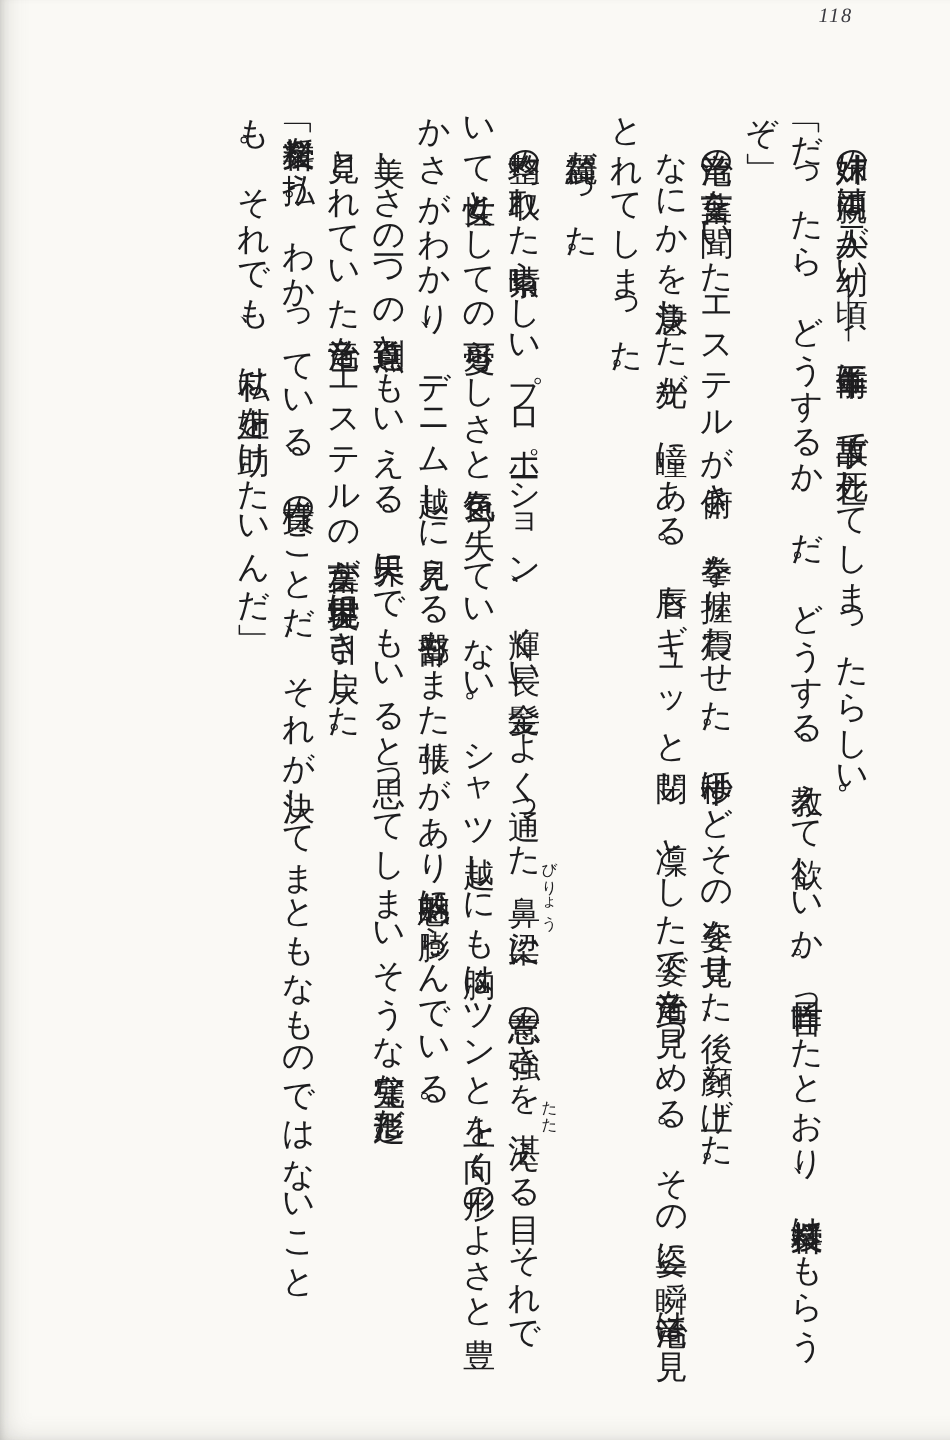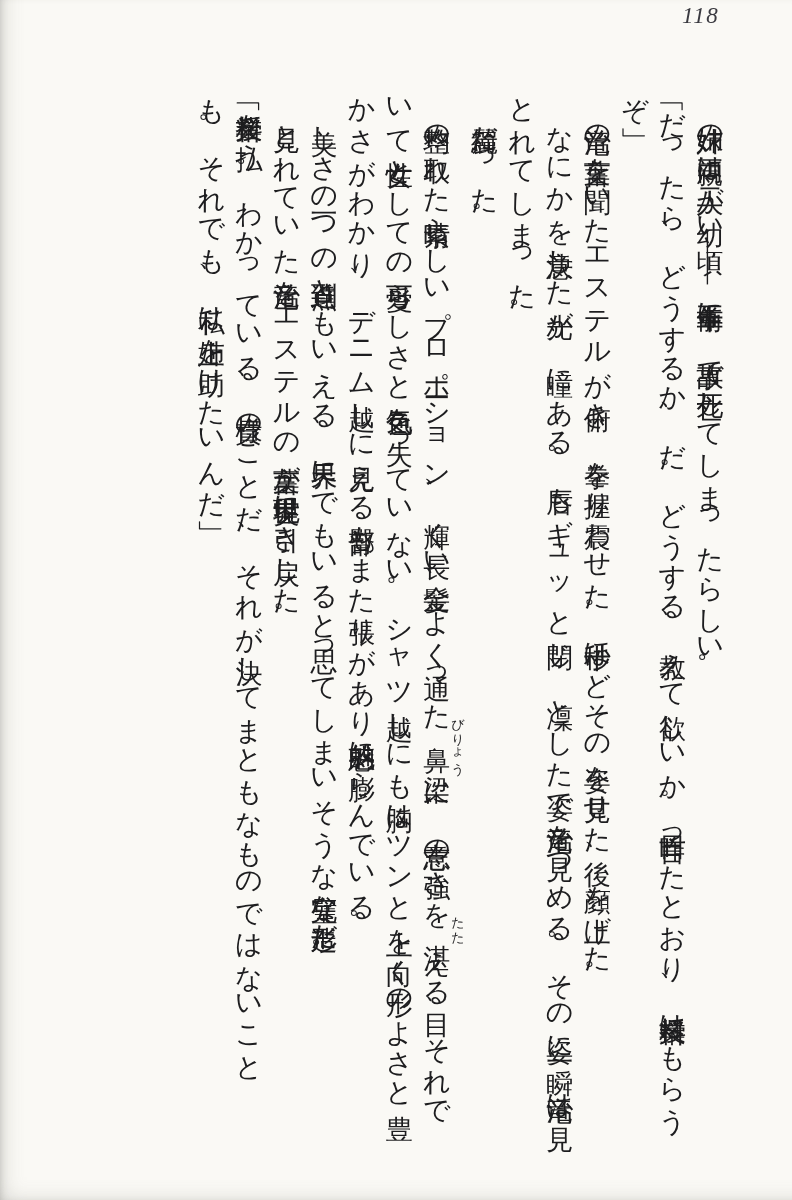--- a/index.html
+++ b/index.html
@@ -20,21 +20,21 @@
     overflow: hidden;
     font-family: "Liberation Serif", serif;
     
     box-shadow: inset 16px -12px 26px -20px rgba(110,110,104,0.45),
                 inset 4px 0 8px -5px rgba(100,100,95,0.30);
   }
   .page-number {
     position: absolute;
     top: 3px;
     left: 682px;
-    font-size: 23px;
+    font-size: 17px;
     font-style: italic;
     letter-spacing: 1.5px;
     color: #3a3a40;
     font-family: "Liberation Serif", serif;
   }
   .text-area {
     position: absolute;
     top: 80px;
     right: 64px;
     width: 664px;

